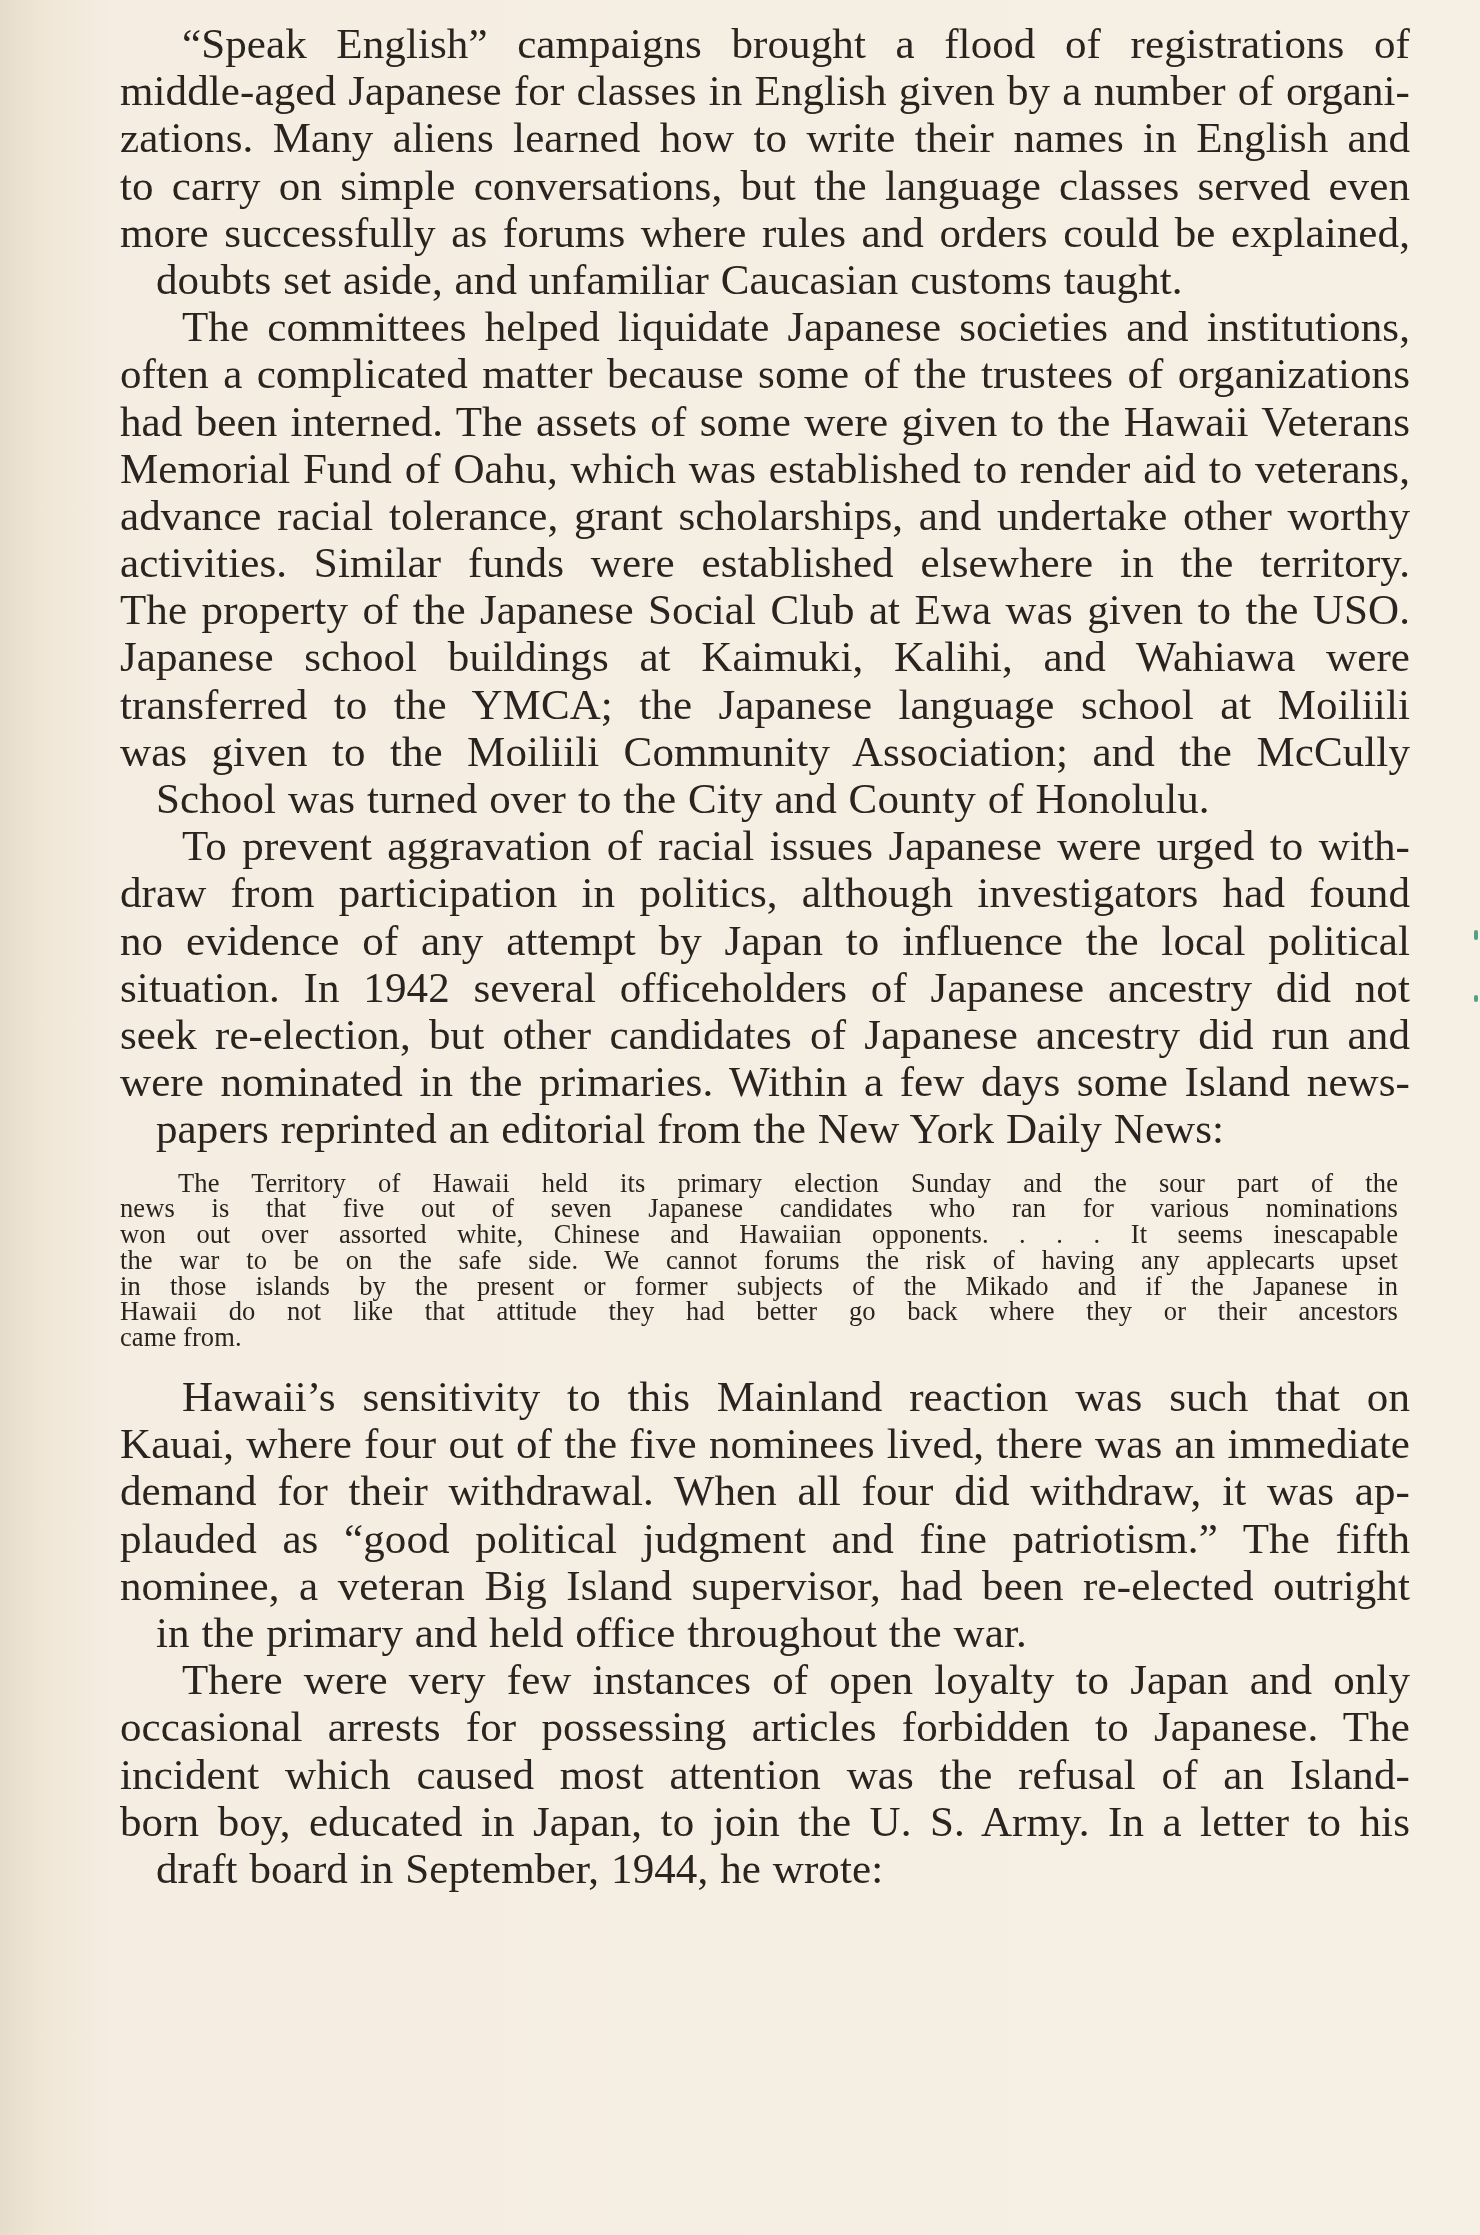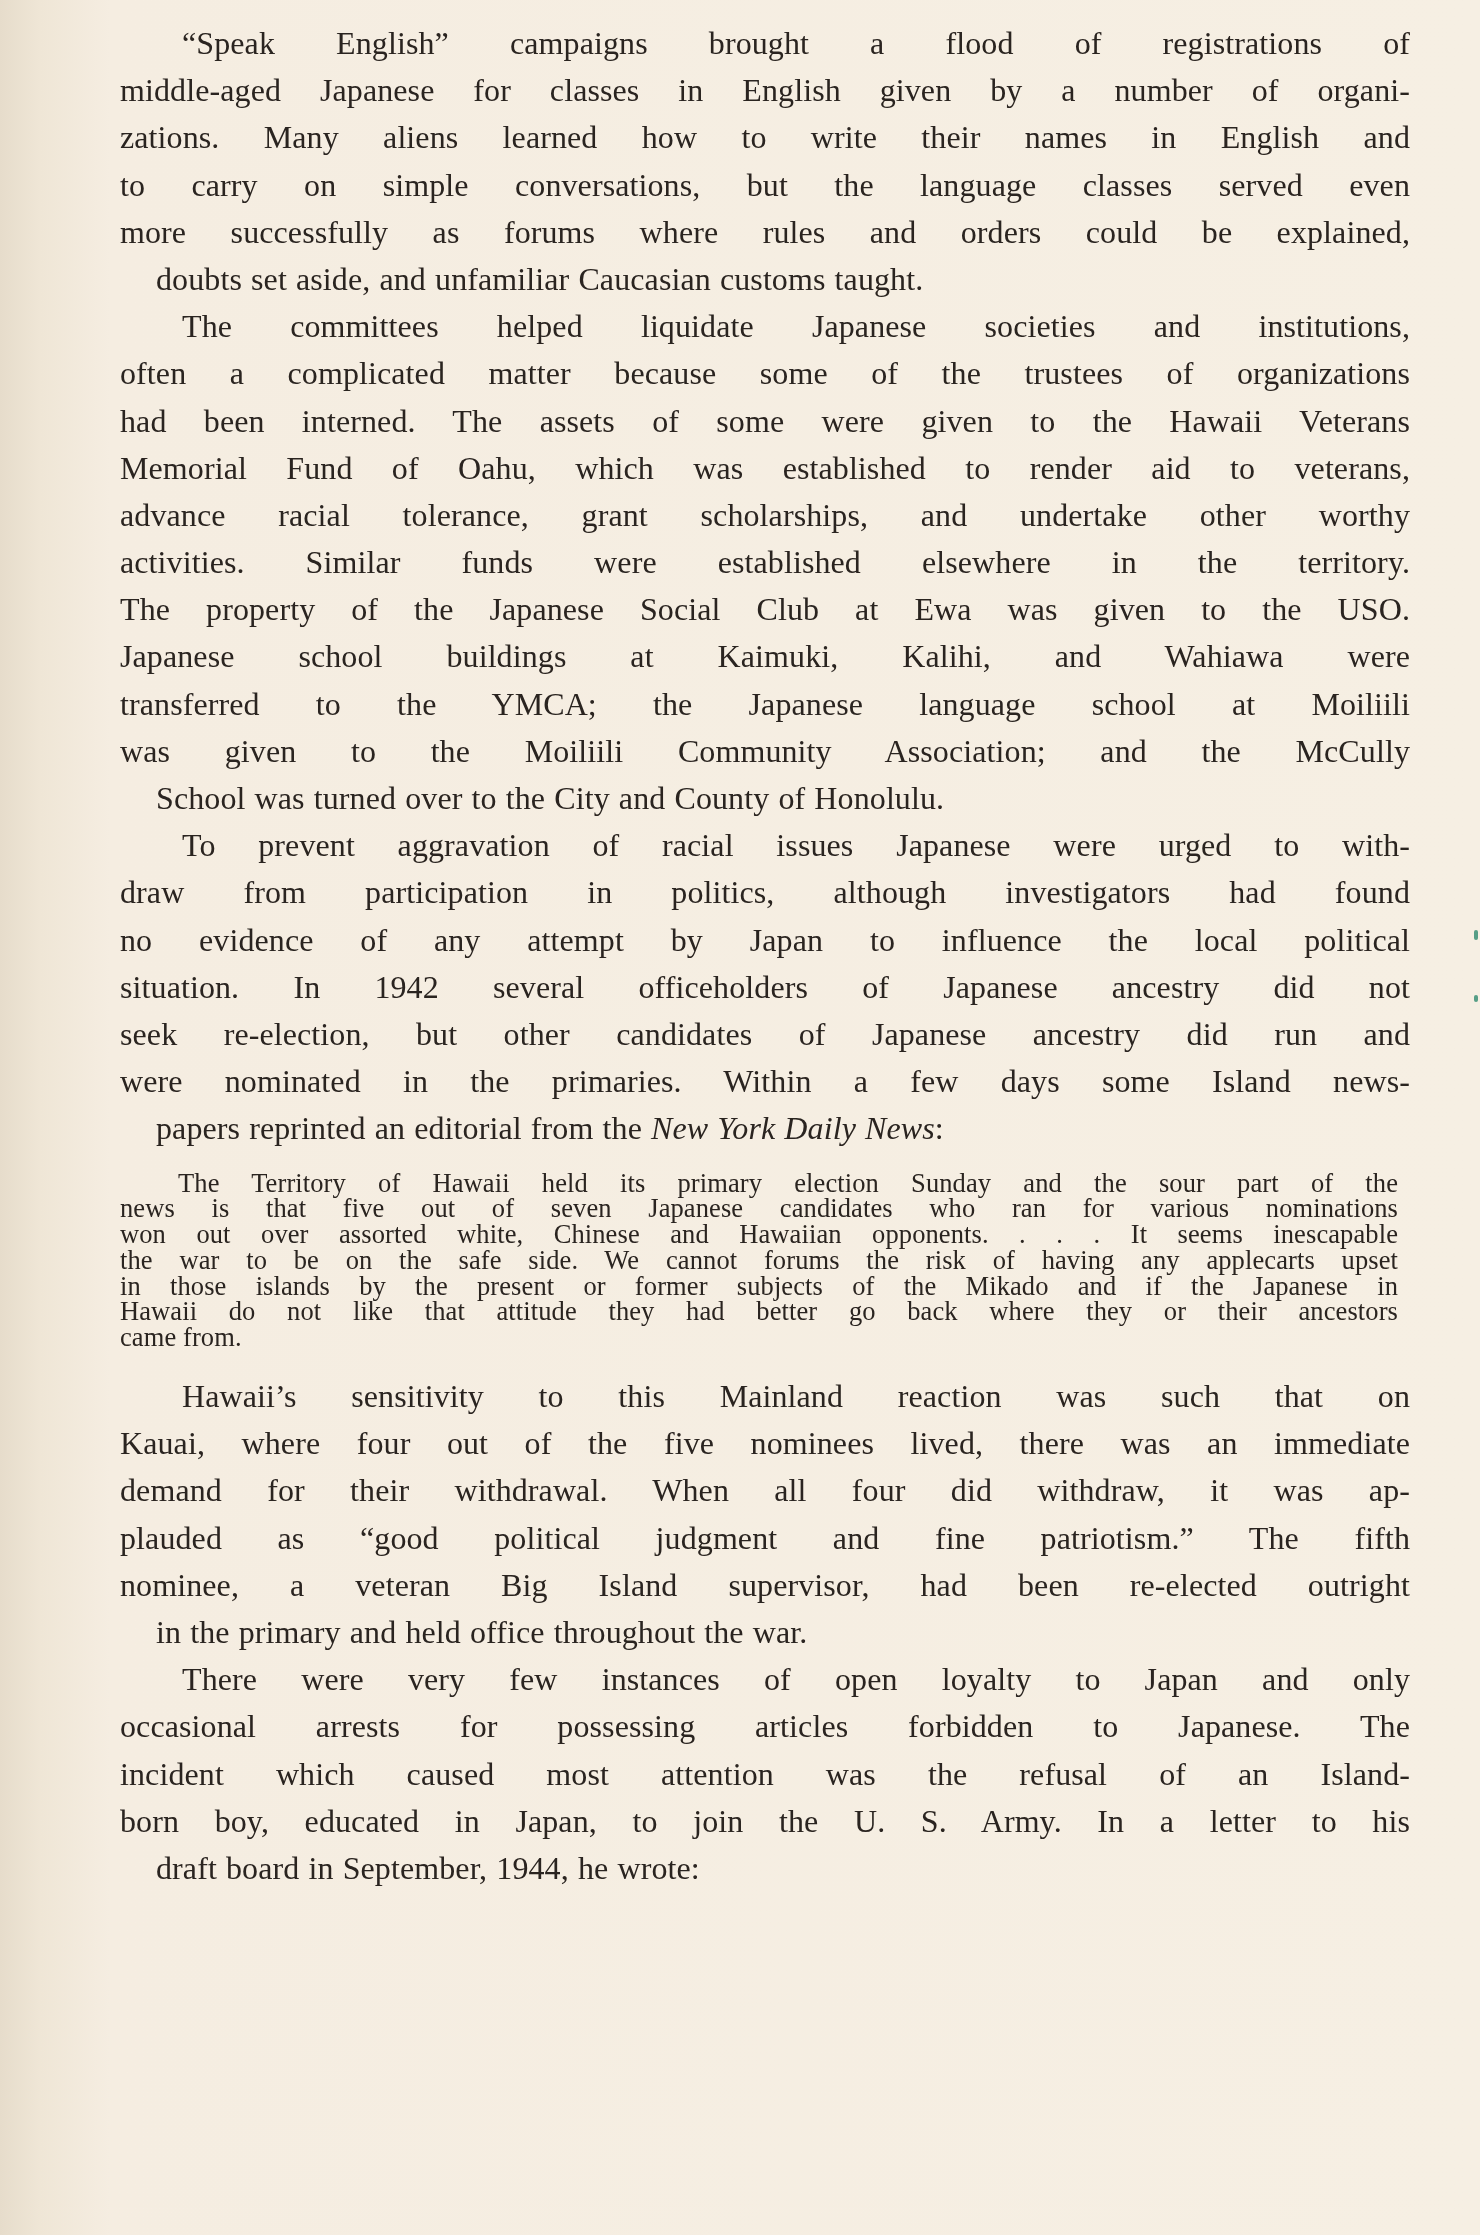--- a/index.html
+++ b/index.html
@@ -16,21 +16,21 @@
     }
     .page {
       position: absolute;
       left: 120px;
       top: 20px;
       width: 1290px;
     }
     .para { margin: 0; }
     .line {
       display: block;
-      font-size: 32px;
+      font-size: 43px;
       line-height: 47.2px;
       height: 47.2px;
       white-space: nowrap;
       text-align: justify;
       text-align-last: justify;
       letter-spacing: 0.1px;
       word-spacing: 1px;
     }
     .line.last { text-align-last: left; margin-left: 36px; }
     .line.indent { padding-left: 62px; }
@@ -43,21 +43,21 @@
       font-size: 26.5px;
       line-height: 25.8px;
       height: 25.8px;
       white-space: nowrap;
       text-align: justify;
       text-align-last: justify;
       letter-spacing: 0.1px;
     }
     .qline.indent { padding-left: 58px; }
     .qline.last { text-align-last: left; }
-    .ital { font-style: italic; }
+    .ital { }
     .speck {
       position: absolute;
       width: 4px; height: 10px;
       background: #2e8a6e;
       border-radius: 2px;
       opacity: 0.8;
     }
   </style>
 </head>
 <body>

